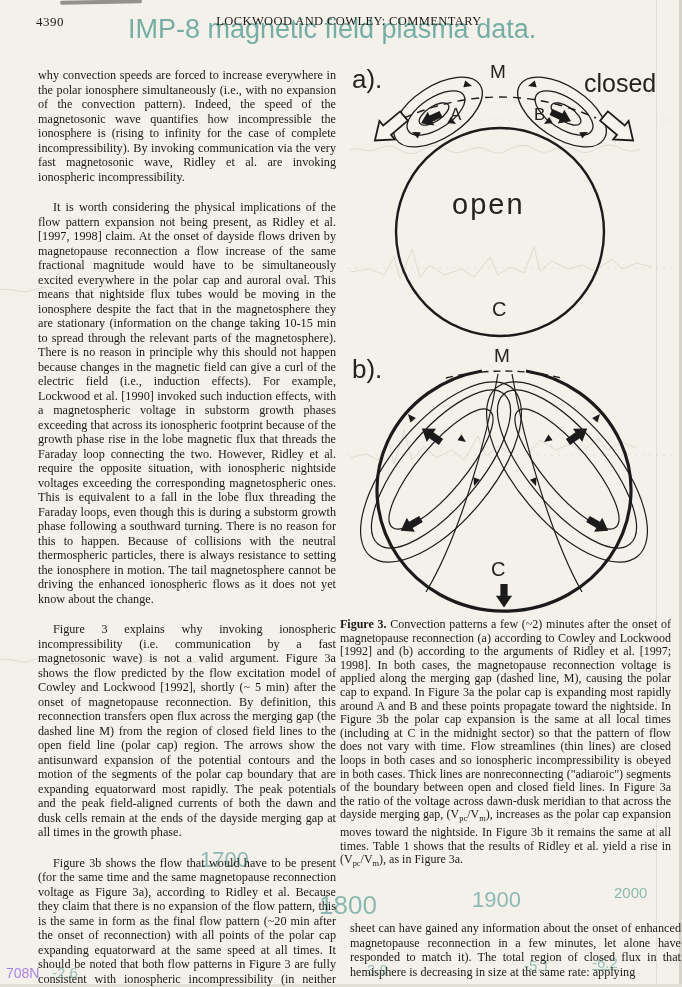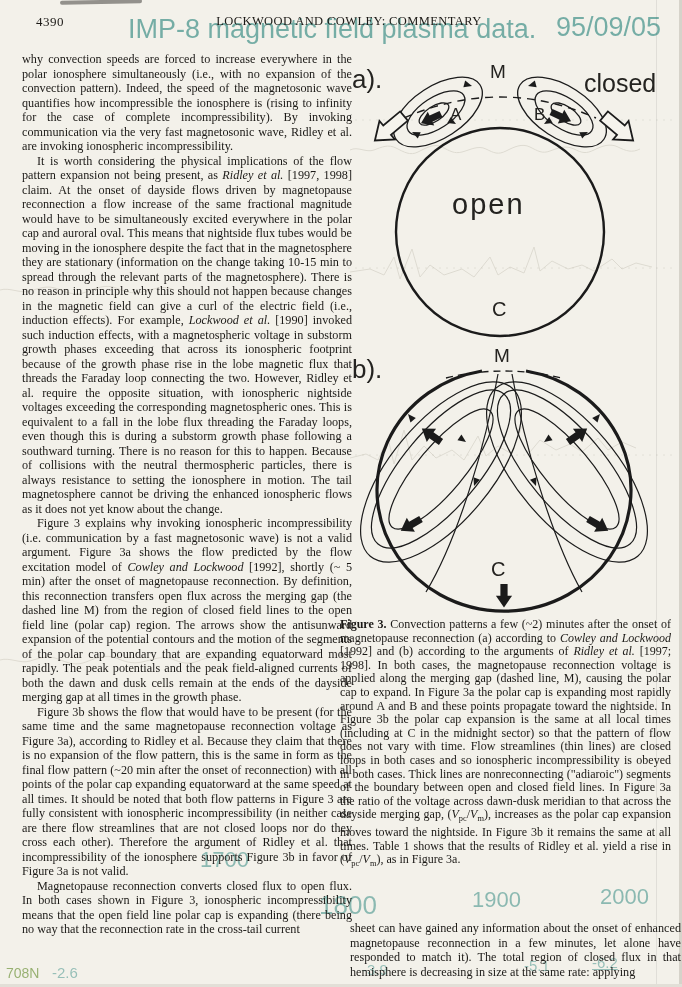--- a/index.html
+++ b/index.html
@@ -7,60 +7,59 @@
         font-family:"Liberation Serif",serif;color:#1b1916;}
   
   .ghost-svg{position:absolute;left:0;top:0;z-index:0;pointer-events:none;}
   .ghost-text{position:absolute;z-index:0;white-space:nowrap;color:#0f766e;opacity:.55;
               filter:blur(.6px);font-family:"Liberation Sans",sans-serif;pointer-events:none;}
   .g-hl{left:128px;top:14px;font-size:27px;}
   .g-hr{left:556px;top:12px;font-size:27px;}
   .g-1700{left:200px;top:847px;font-size:22px;opacity:.45;}
   .g-1800{left:319px;top:890px;font-size:26px;opacity:.45;}
   .g-1900{left:472px;top:887px;font-size:22px;opacity:.45;}
-  .g-2000{left:600px;top:884px;font-size:22px;opacity:.45;}
+  .g-2000{left:614px;top:884px;font-size:15px;opacity:.45;}
   .g-n1{left:52px;top:964px;font-size:15px;opacity:.4;}
   .g-n2{left:362px;top:961px;font-size:15px;opacity:.4;}
   .g-n3{left:524px;top:957px;font-size:15px;opacity:.4;}
   .g-n4{left:592px;top:954px;font-size:15px;opacity:.4;text-decoration:underline;}
-  .g-st{left:6px;top:965px;font-size:14px;color:#4d7c0f;opacity:.55;}
+  .g-st{left:6px;top:965px;font-size:14px;color:#6d28d9;opacity:.55;}
   .smudge{position:absolute;left:60px;top:0;width:82px;height:4px;background:#44423e;
           opacity:.55;border-radius:2px;transform:rotate(-1.2deg);z-index:0;}
   .edge-line{position:absolute;top:0;bottom:0;left:656px;width:1px;background:rgba(60,60,55,.10);z-index:0;}
   .edge-strip{position:absolute;top:0;bottom:0;right:0;width:3px;background:#d6d3ca;z-index:0;}
   .bottom-strip{position:absolute;left:0;right:0;bottom:0;height:3px;background:#e2dfd7;z-index:0;}
   
   .header{position:absolute;left:8px;top:14px;width:100%;z-index:2;}
   .pagenum{position:absolute;left:28px;top:0;font-size:13px;letter-spacing:.5px;}
   .title{display:block;text-align:center;font-size:12.5px;letter-spacing:.4px;}
   
   .col-left{position:absolute;left:22px;top:52px;width:330px;z-index:1;}
-  .col-left p{margin:0;text-align:justify;font-size:12.2px;line-height:14.5px;text-indent:15px;}
+  .col-left p{margin:16px;text-align:justify;font-size:12.2px;line-height:14.5px;text-indent:15px;}
   .col-left p.first{text-indent:0;}
   .caption{position:absolute;left:340px;top:618px;width:331px;z-index:1;
            text-align:justify;font-size:12px;line-height:13.6px;}
   .bottom-right{position:absolute;left:350px;top:921px;width:331px;z-index:1;
            text-align:justify;font-size:12.2px;line-height:14.5px;}
-  .seg-italic{font-style:italic;}
+  .seg-italic{}
   .seg-bold{font-weight:bold;}
   .seg-sub{vertical-align:sub;font-size:.7em;}
   
   .fig{position:absolute;z-index:1;}
   .fig-a{left:346px;top:56px;}
   .fig-b{left:346px;top:344px;}
   .fig text{font-family:"Liberation Sans",sans-serif;fill:#242320;}
 </style>
 </head>
 <body>
 
 <div class="page">
 
   <div class="smudge"></div>
   <span class="ghost-text g-hl">IMP-8 magnetic field plasma data.</span>
-  <span class="ghost-text g-hr">95/09/05</span>
   <span class="ghost-text g-1700">1700</span>
   <span class="ghost-text g-1800">1800</span>
   <span class="ghost-text g-1900">1900</span>
   <span class="ghost-text g-2000">2000</span>
   <span class="ghost-text g-n1">-2.6</span>
   <span class="ghost-text g-n2">-3.9</span>
   <span class="ghost-text g-n3">-5.1</span>
   <span class="ghost-text g-n4">-6.2</span>
   <span class="ghost-text g-st">708N</span>
 

